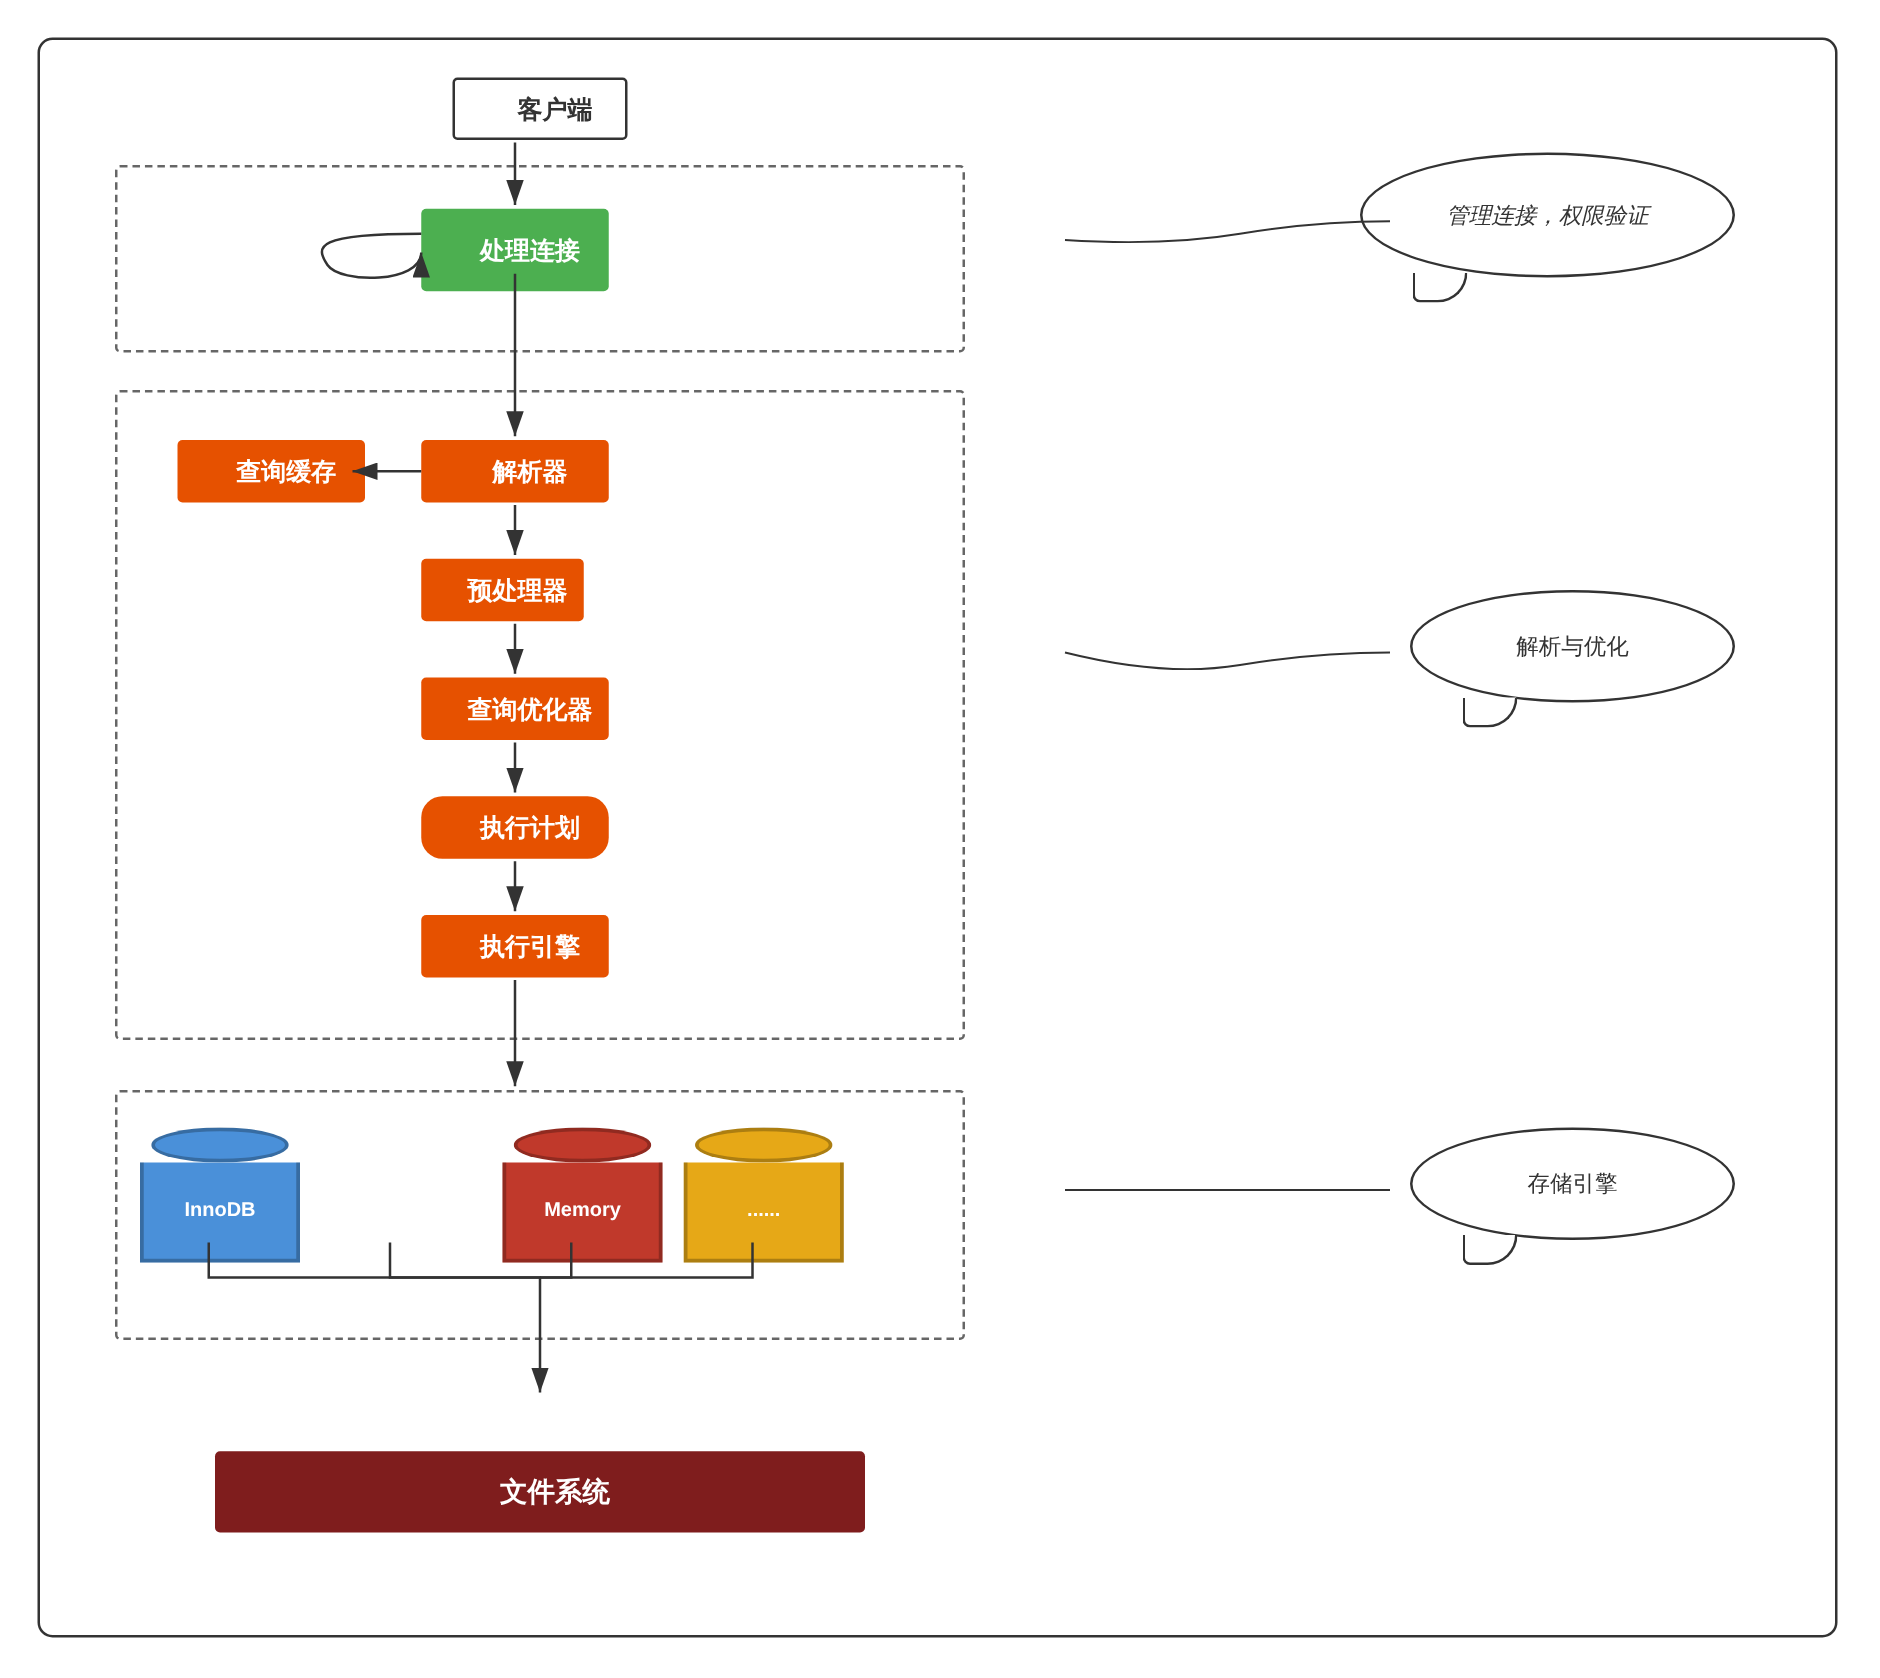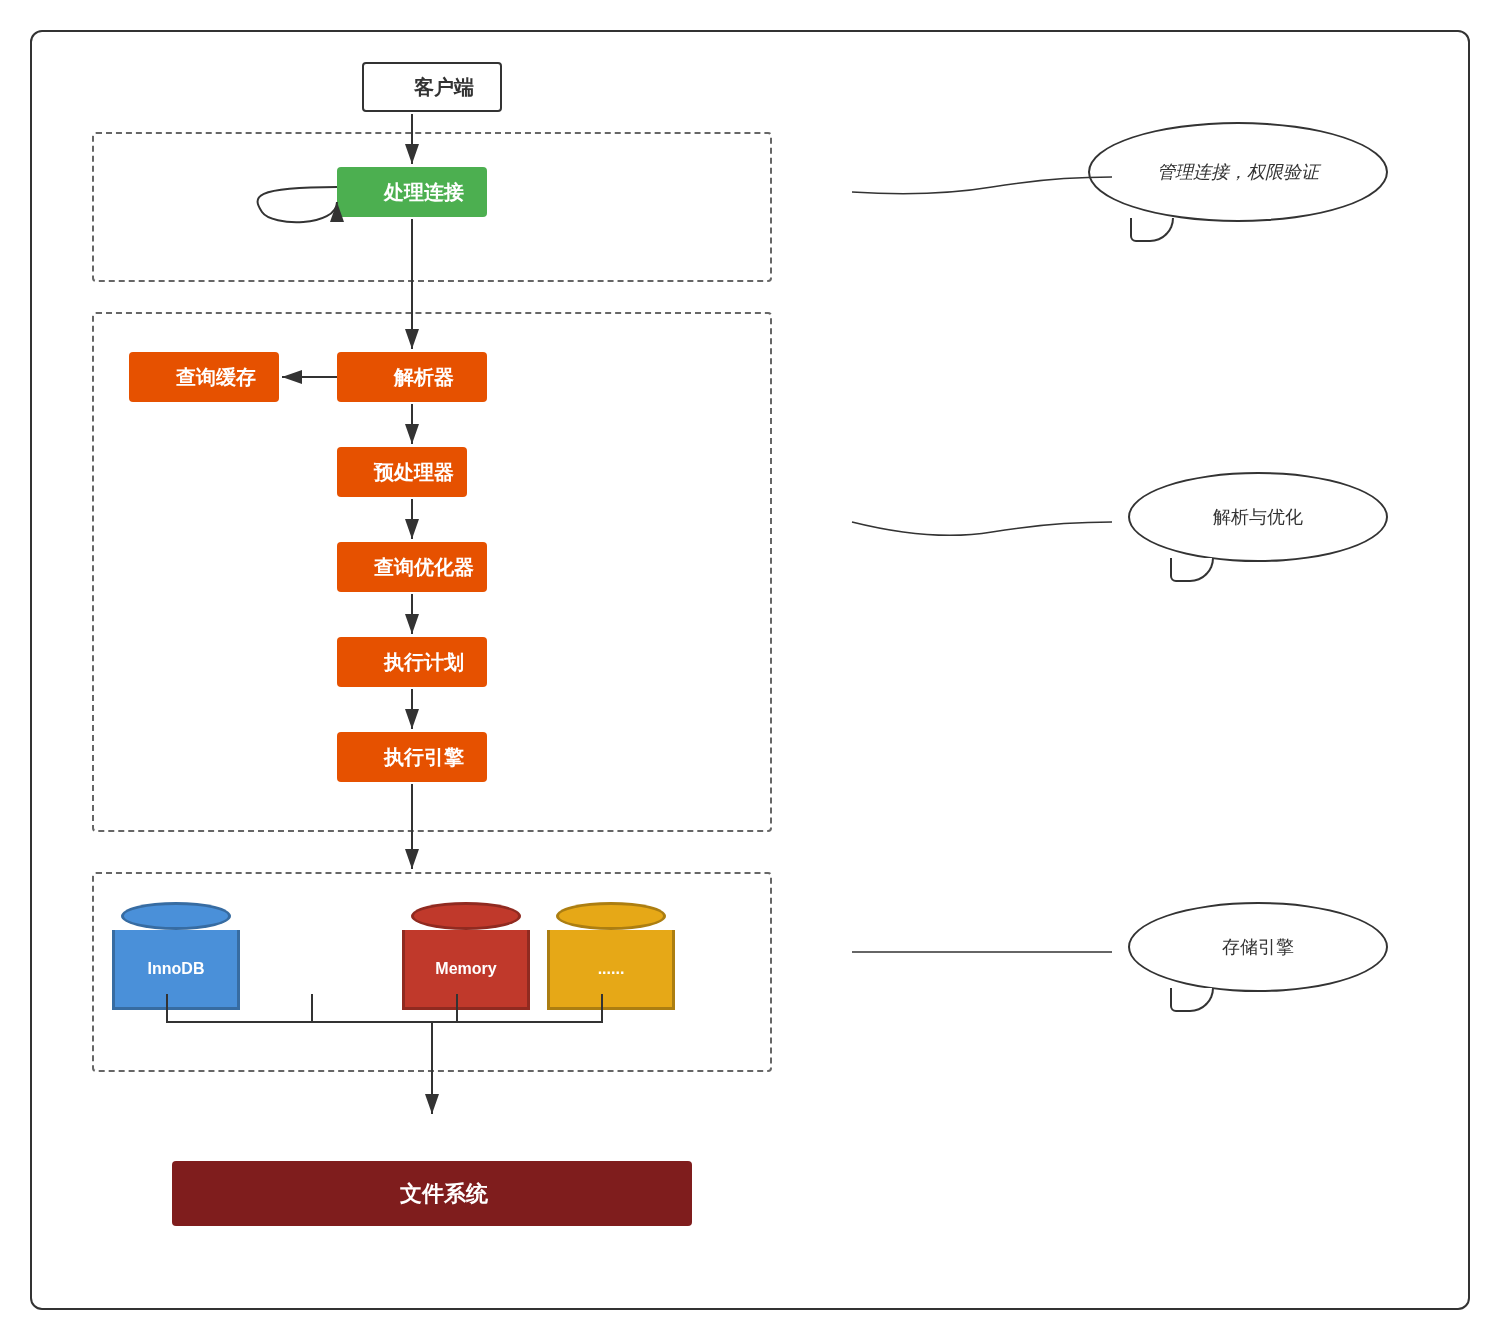--- a/index.html
+++ b/index.html
@@ -72,26 +72,26 @@
       background: #fff;
       border: 2px solid #333;
       color: #333;
       font-size: 20px;
     }
 
     .node-connection {
       left: 305px;
       top: 135px;
       width: 150px;
-      height: 50px;
+      height: 66px;
       background: #4CAF50;
     }
 
     .node-query-cache {
-      left: 97px;
+      left: 110px;
       top: 320px;
       width: 150px;
       height: 50px;
       background: #E65100;
     }
 
     .node-parser {
       left: 305px;
       top: 320px;
       width: 150px;
@@ -115,20 +115,21 @@
       height: 50px;
       background: #E65100;
     }
 
     .node-exec-plan {
       left: 305px;
       top: 605px;
       width: 150px;
       height: 50px;
       background: #E65100;
+      border-radius: 17px;
     }
 
     .node-exec-engine {
       left: 305px;
       top: 700px;
       width: 150px;
       height: 50px;
       background: #E65100;
     }
 

